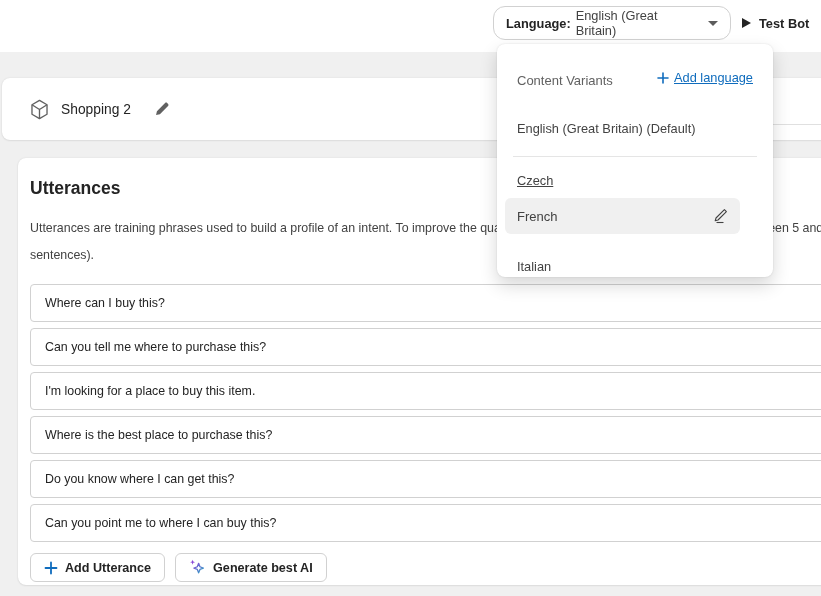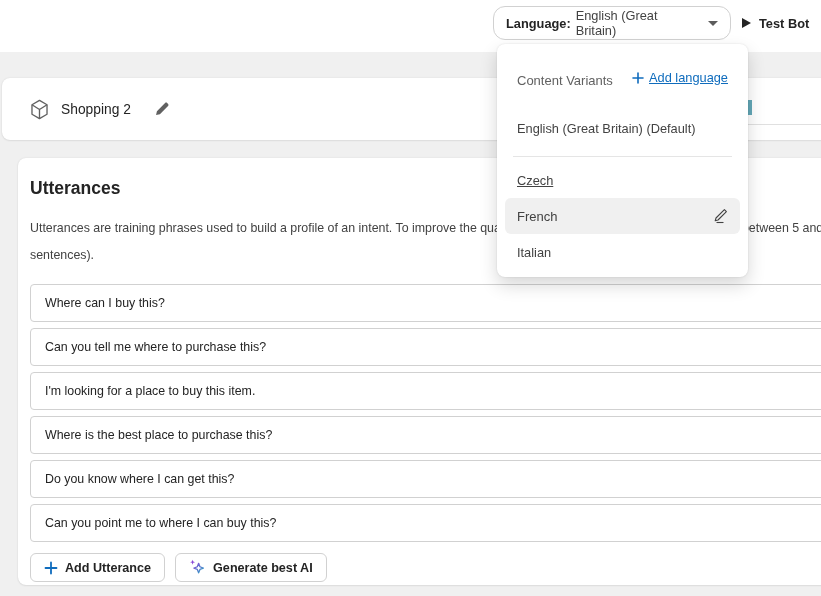--- a/index.html
+++ b/index.html
@@ -83,40 +83,40 @@
   .pill-btn {
     height: 29px; padding: 0 13px;
     background: #fff; border: 1px solid #d1d1d1; border-radius: 6px;
     display: flex; align-items: center; gap: 7px; cursor: pointer;
     font-family: "Liberation Sans", sans-serif;
     font-size: 12.6px; font-weight: bold; color: #242424;
   }
 
   
   .lang-menu {
-    position: absolute; left: 497px; top: 44px; width: 251px; height: 233px;
+    position: absolute; left: 497px; top: 44px; width: 276px; height: 233px;
     background: #fff; border-radius: 8px;
     box-shadow: 0 0 2px rgba(0,0,0,.12), 0 8px 18px rgba(0,0,0,.16);
     z-index: 20;
   }
   .lm-title { position: absolute; left: 20px; top: 29px; font-size: 13px; color: #616161; }
   .add-lang {
     position: absolute; right: 20px; top: 26px;
     display: flex; align-items: center; gap: 5px;
     background: transparent; border: none; cursor: pointer;
   }
   .add-lang .txt { font-size: 12.8px; color: #0f6cbd; text-decoration: underline; font-family: "Liberation Sans", sans-serif; }
   .lm-item {
     position: absolute; left: 0; width: 251px; height: 36px;
     display: flex; align-items: center; padding: 0 20px;
     font-size: 12.8px; color: #424242; cursor: pointer;
   }
   .lm-item.en { top: 66px; }
   .lm-item.cz { top: 118px; text-decoration: underline; }
-  .lm-item.it { top: 190px; text-align: right; }
+  .lm-item.it { top: 204px; text-align: right; }
   .lm-divider { position: absolute; left: 16px; right: 16px; top: 112px; height: 1px; background: #e5e5e5; }
   .lm-item-hl {
     position: absolute; left: 8px; top: 154px; width: 235px; height: 36px;
     background: #f0f0f0; border-radius: 6px;
     display: flex; align-items: center; padding: 0 12px;
     font-size: 13px; color: #424242; cursor: pointer;
   }
   .lm-item-hl .spacer { flex: 1; }
 </style>
 </head>

